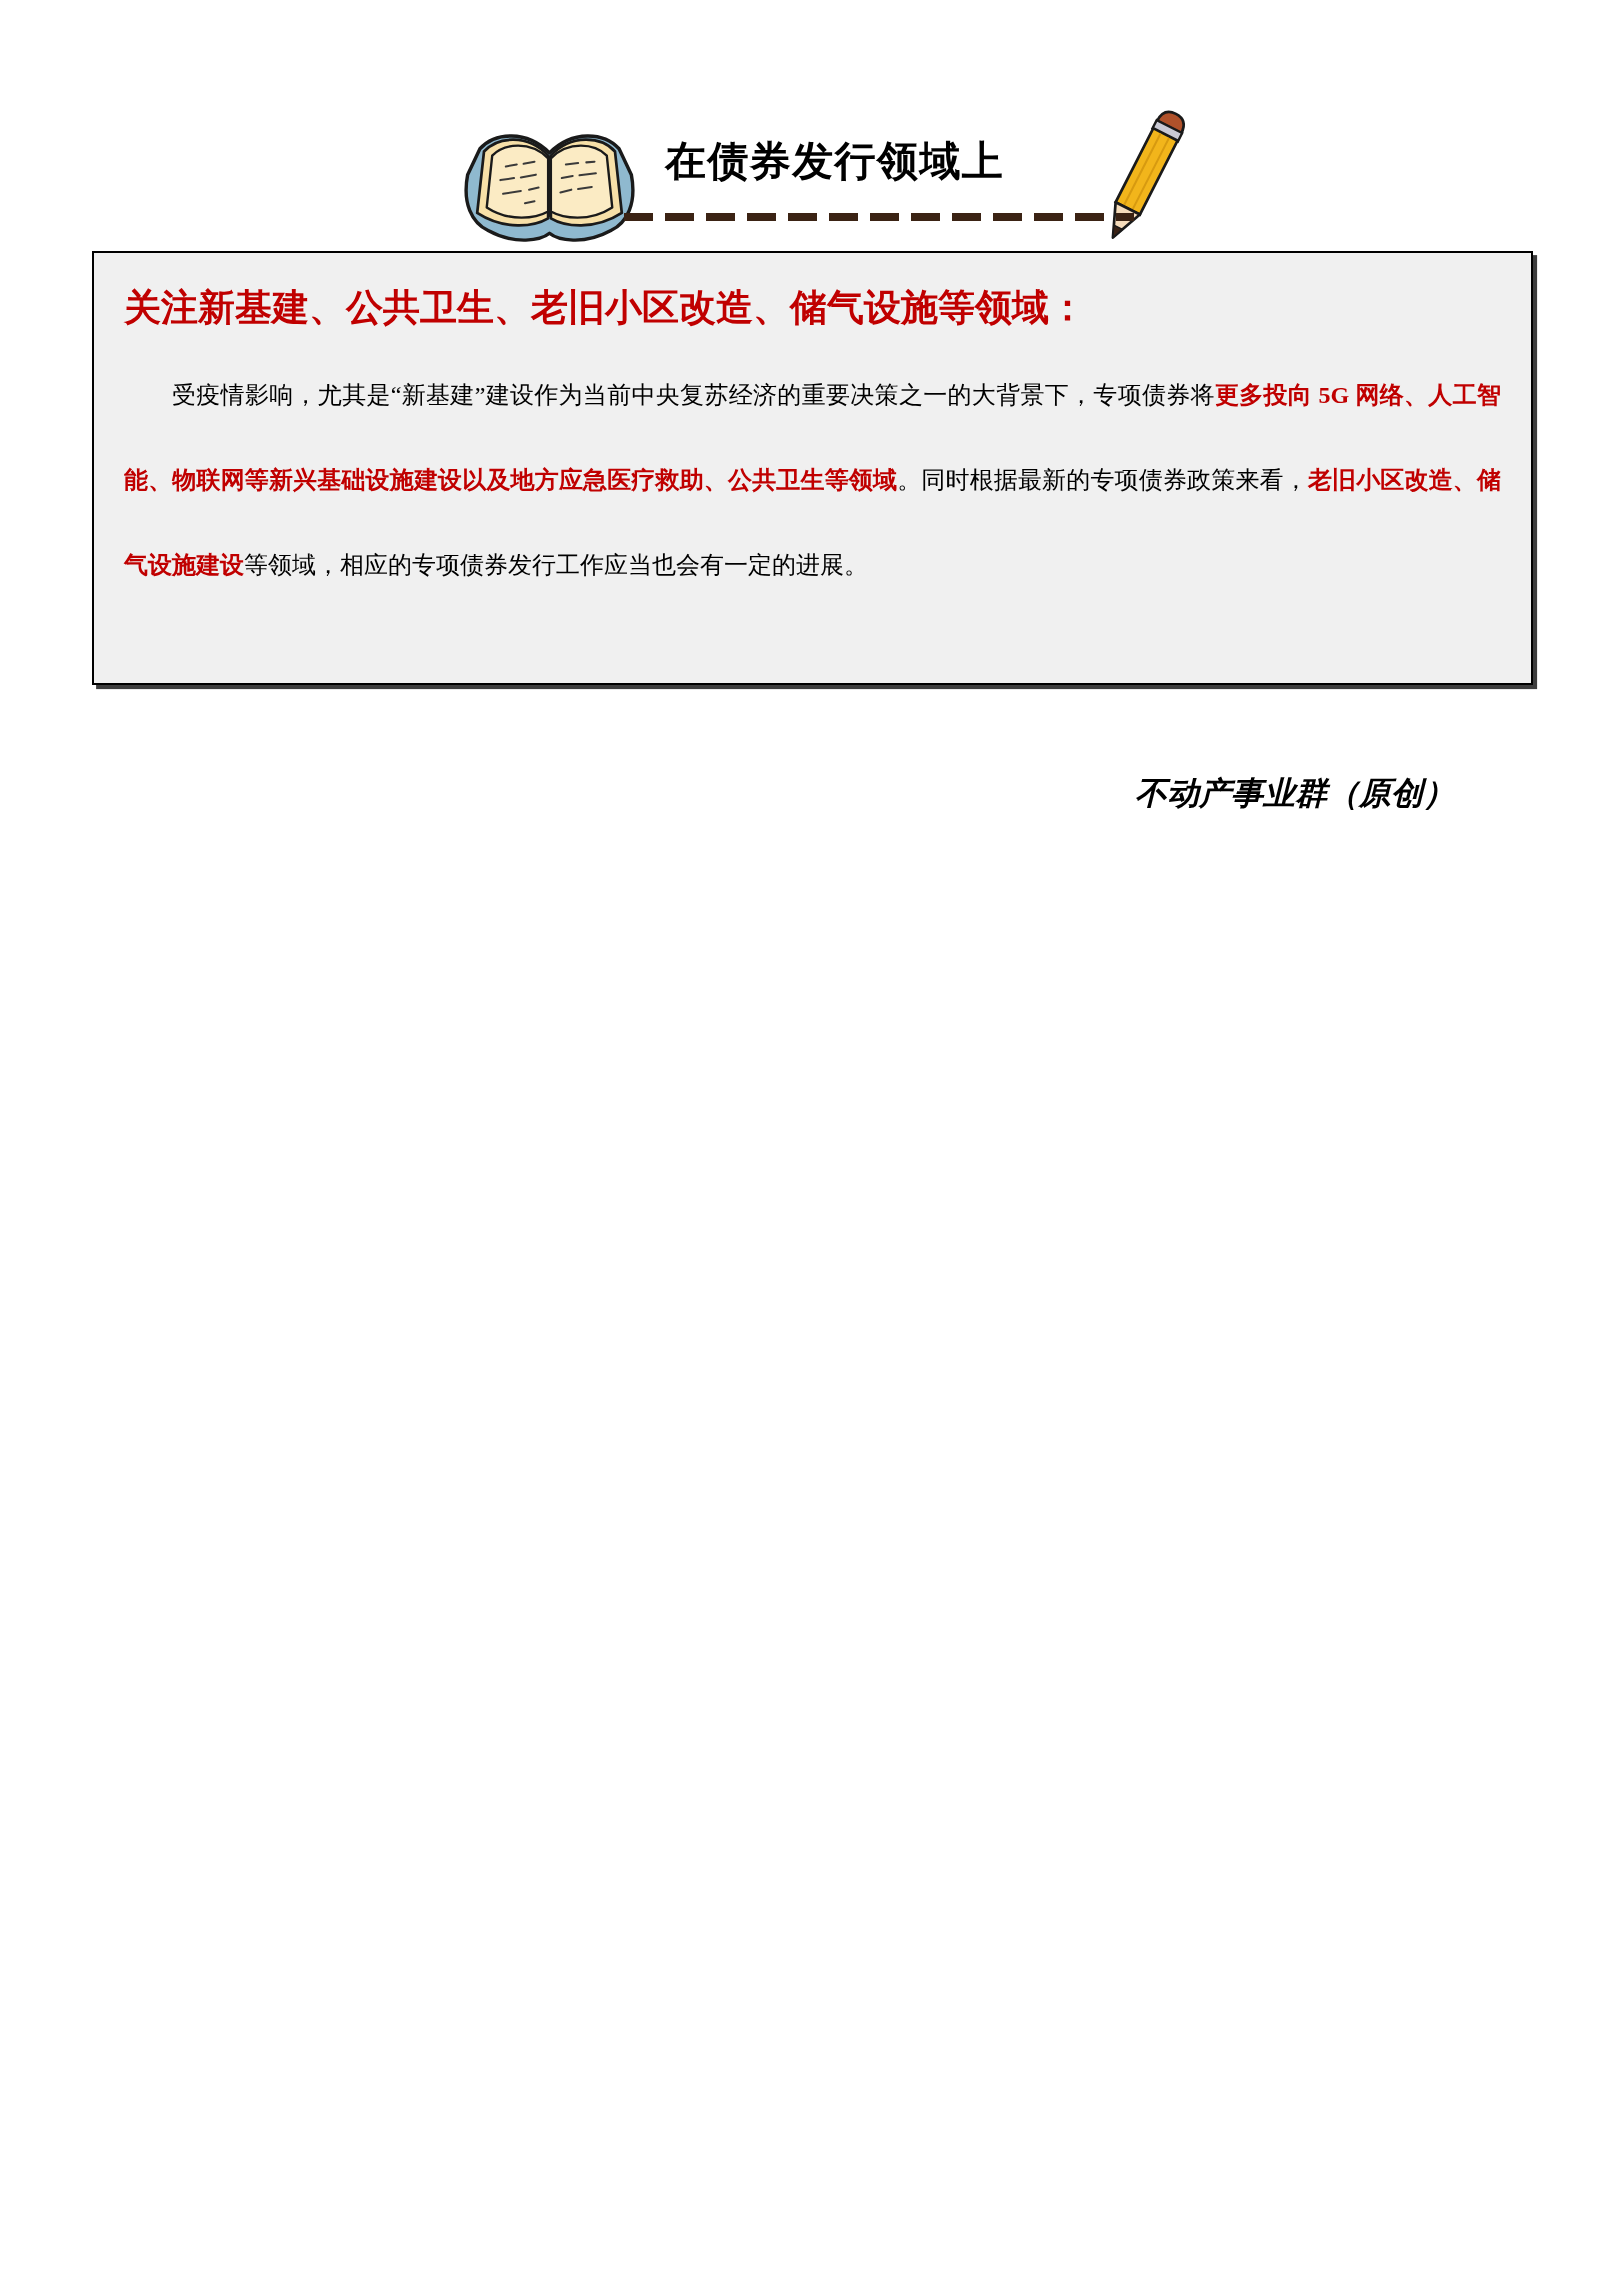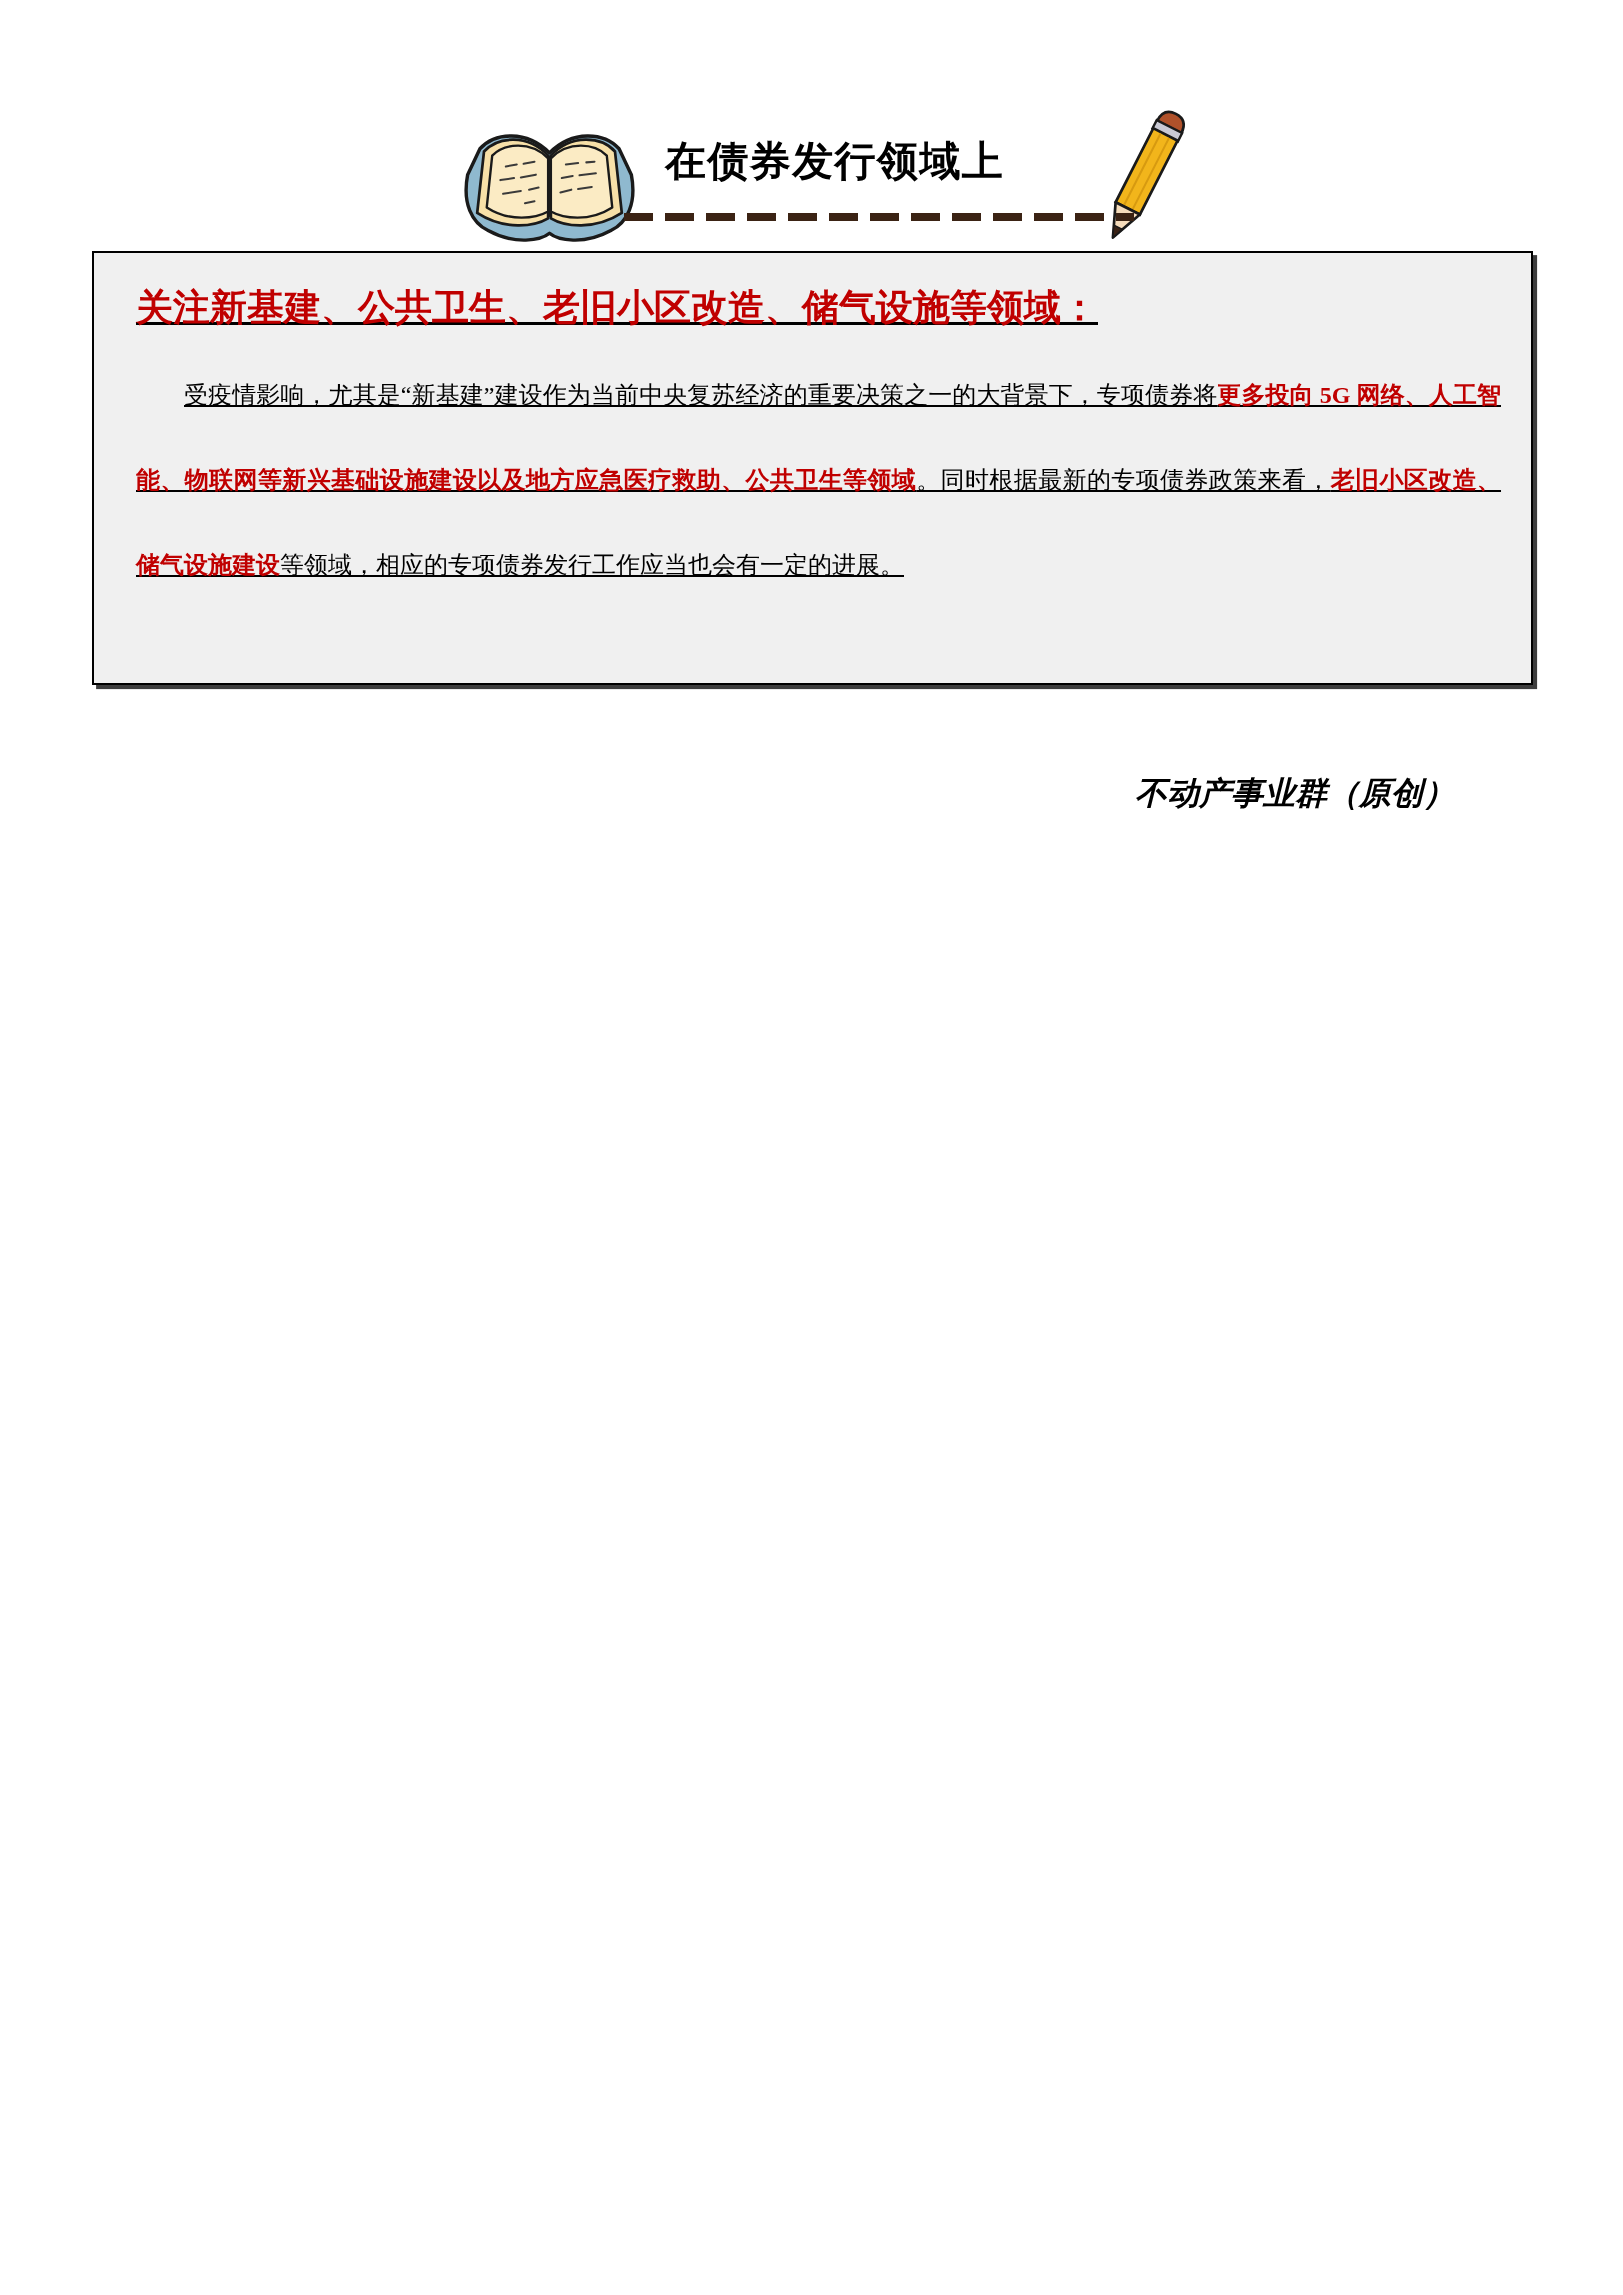--- a/index.html
+++ b/index.html
@@ -50,23 +50,22 @@
   }
 
   
   .content-box {
     position: absolute;
     left: 92px; top: 251px;
     width: 1441px; height: 434px;
     background: #f0f0f0;
     border: 2.7px solid #000;
     box-shadow: 4.1px 4.1px 0 #3d3d3d;
-    padding: 33px 30px 0 42px;
+    padding: 33px 30px 0 30px;
     overflow: hidden;
-    text-decoration: underline;
   }
 
   .box-heading {
     font-size: 37px;
     font-weight: bold;
     color: #c00000;
     line-height: 1.2;
     white-space: nowrap;
   }
 

